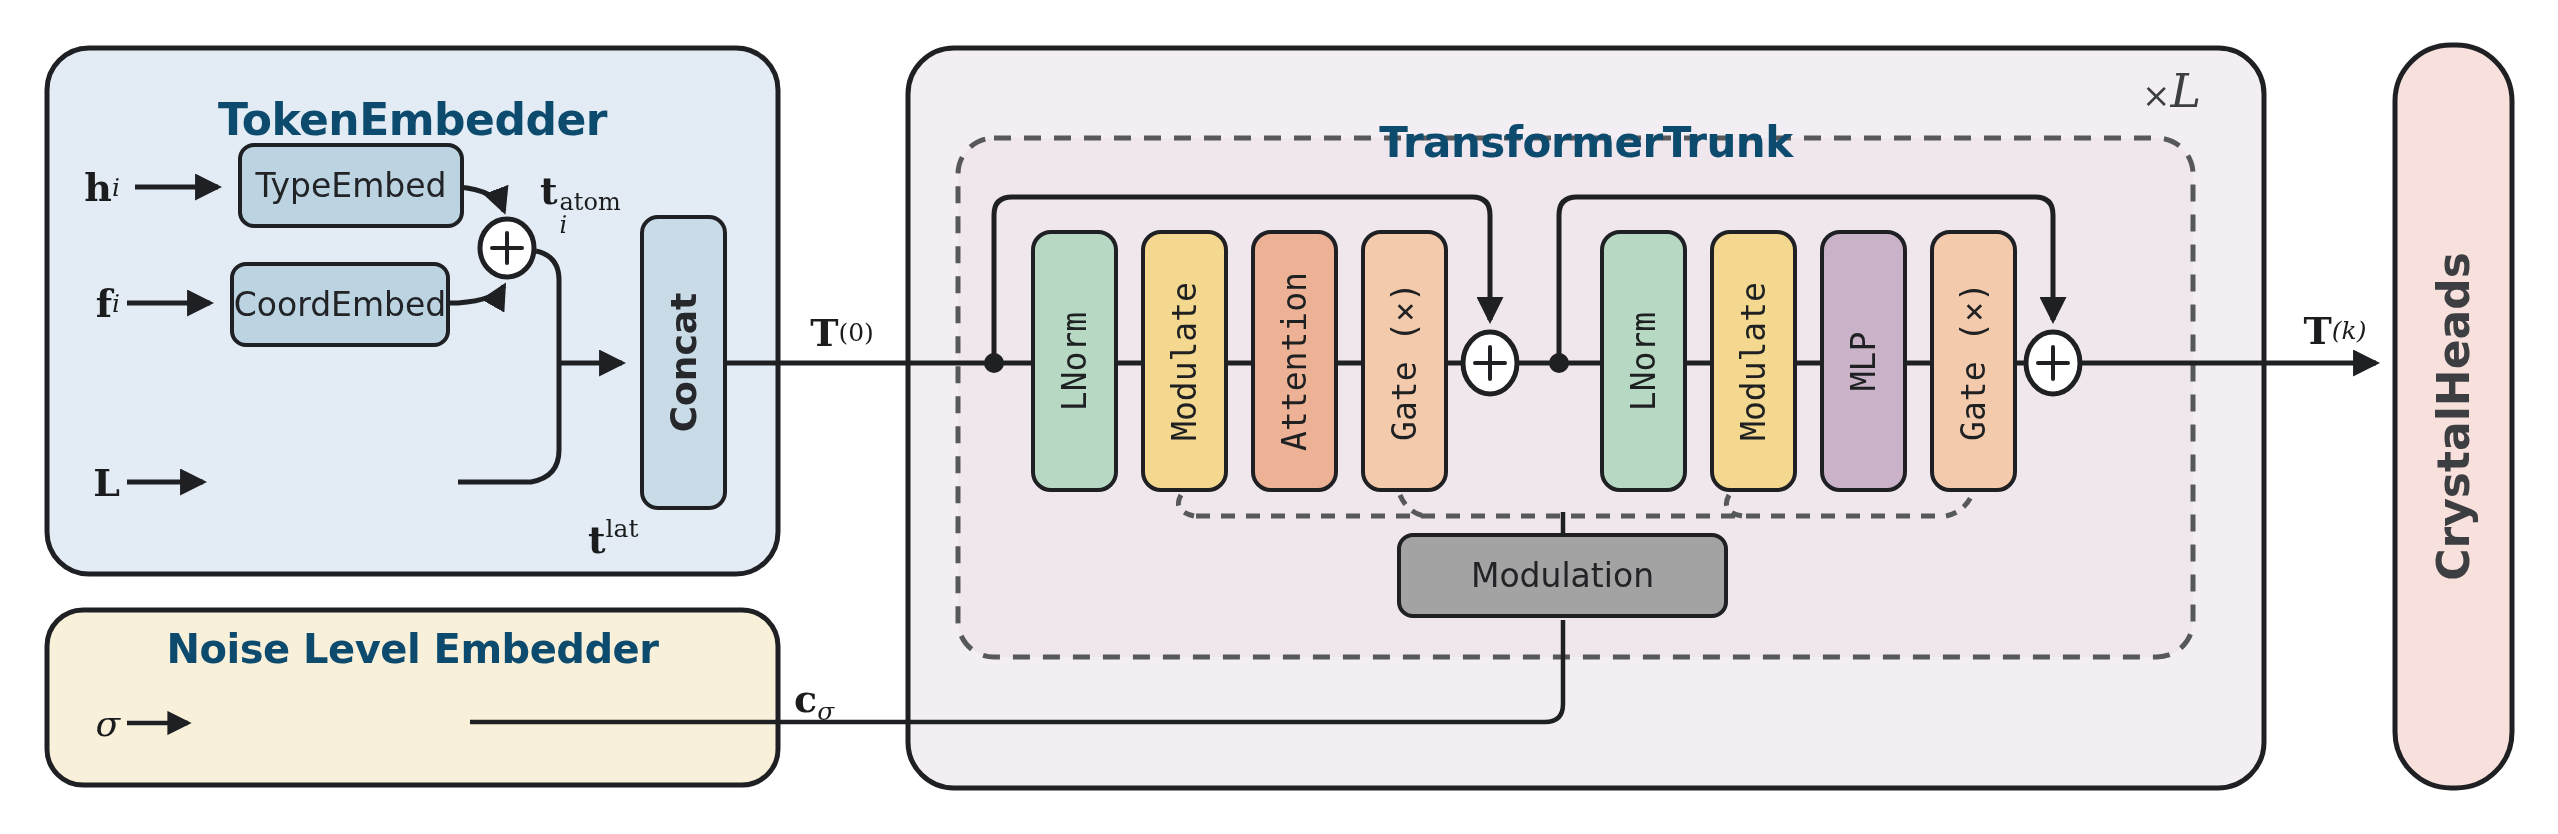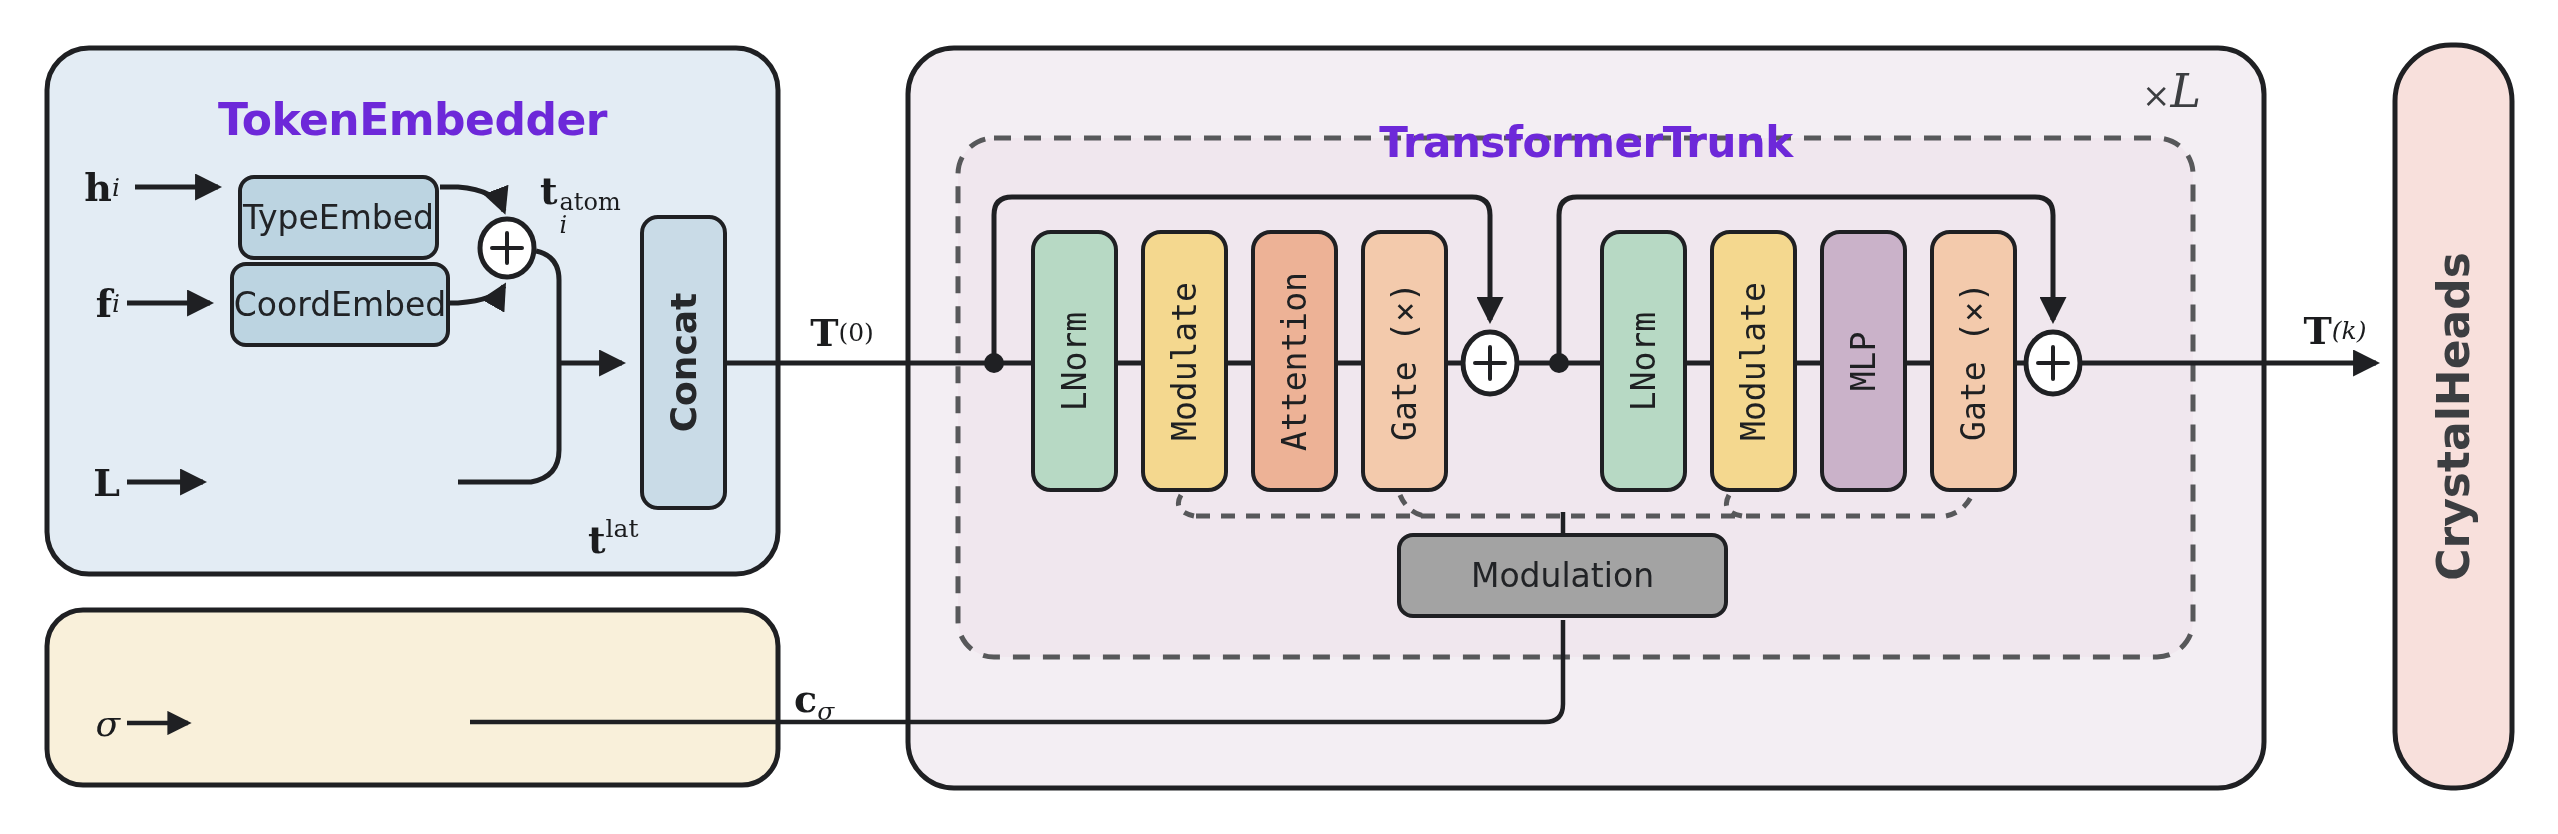--- a/index.html
+++ b/index.html
@@ -1,20 +1,20 @@
 <!DOCTYPE html>
 <html><head>
 <meta charset="utf-8">
 <style>
   html,body{margin:0;padding:0;background:#ffffff;}
   #canvas{position:relative;width:2558px;height:834px;background:#ffffff;overflow:hidden;
           font-family:"DejaVu Sans",sans-serif;}
   #wires{position:absolute;left:0;top:0;}
   .abs{position:absolute;box-sizing:border-box;}
-  .title{font-weight:bold;color:#6d28d9;text-align:center;letter-spacing:-0.5px;
+  .title{font-weight:bold;color:#0c4a6e;text-align:center;letter-spacing:-0.5px;
          font-family:"DejaVu Sans",sans-serif;}
   .embox{border:4.5px solid #1f2023;border-radius:16px;display:flex;align-items:center;
          justify-content:center;font-size:33px;color:#212326;font-family:"DejaVu Sans",sans-serif;}
   .vblock{border:4.5px solid #1f2023;border-radius:20px;display:flex;align-items:center;
           justify-content:center;}
   .vblock span{transform:rotate(-90deg);white-space:nowrap;font-family:"DejaVu Sans Mono",monospace;
           font-size:33px;color:#1e2022;}
   .vbold span{font-family:"DejaVu Sans",sans-serif;font-weight:bold;font-size:36px;color:#26282b;}
   .math{font-family:"DejaVu Serif",serif;color:#1b1c1e;}
   .math .b{font-weight:bold;font-size:38px;}
@@ -95,41 +95,42 @@
       <sub>i</sub>
   </div>
   <div class="abs rlabel math" style="left:30px;top:280px;width:90px;height:46px;">
     <span class="b">f</span>
       <sub>i</sub>
   </div>
   <div class="abs rlabel math" style="left:30px;top:459px;width:90px;height:46px;">
     <span class="b">L</span>
   </div>
 
-  <div class="abs embox" style="left:238px;top:143px;width:201px;height:85px;background:#bcd4e1;margin-top:32px;">
+  <div class="abs embox" style="left:238px;top:143px;width:226px;height:85px;background:#bcd4e1;">
     <span>TypeEmbed</span>
   </div>
   <div class="abs embox" style="left:230px;top:262px;width:220px;height:85px;background:#bcd4e1;">
     <span>CoordEmbed</span>
   </div>
 
   <div class="abs math" style="left:540px;top:168px;">
     <span class="b">t</span><span class="stack">
         <span class="sp">atom</span>
         <span class="sb">i</span>
       </span>
   </div>
   <div class="abs math" style="left:544px;top:514px;margin-left:44px;">
     <span class="b">t</span><sup>lat</sup>
   </div>
 
   <div class="abs vblock vbold" style="left:640px;top:215px;width:87px;height:295px;background:#c9dbe7;border-radius:18px;">
     <span>Concat</span>
   </div>
 
+  <div class="abs title" style="left:47px;top:626px;width:731px;font-size:40px;">Noise Level Embedder</div>
   <div class="abs rlabel math" style="left:30px;top:700px;width:90px;height:46px;font-style:italic;font-size:36px;">
     <span>σ</span>
   </div>
 
   <div class="abs clabel math" style="left:792px;top:310px;width:100px;">
     <span class="b">T</span>
       <sup>(0)</sup>
   </div>
   <div class="abs math" style="left:794px;top:676px;">
     <span class="b">c</span><sub>σ</sub>

